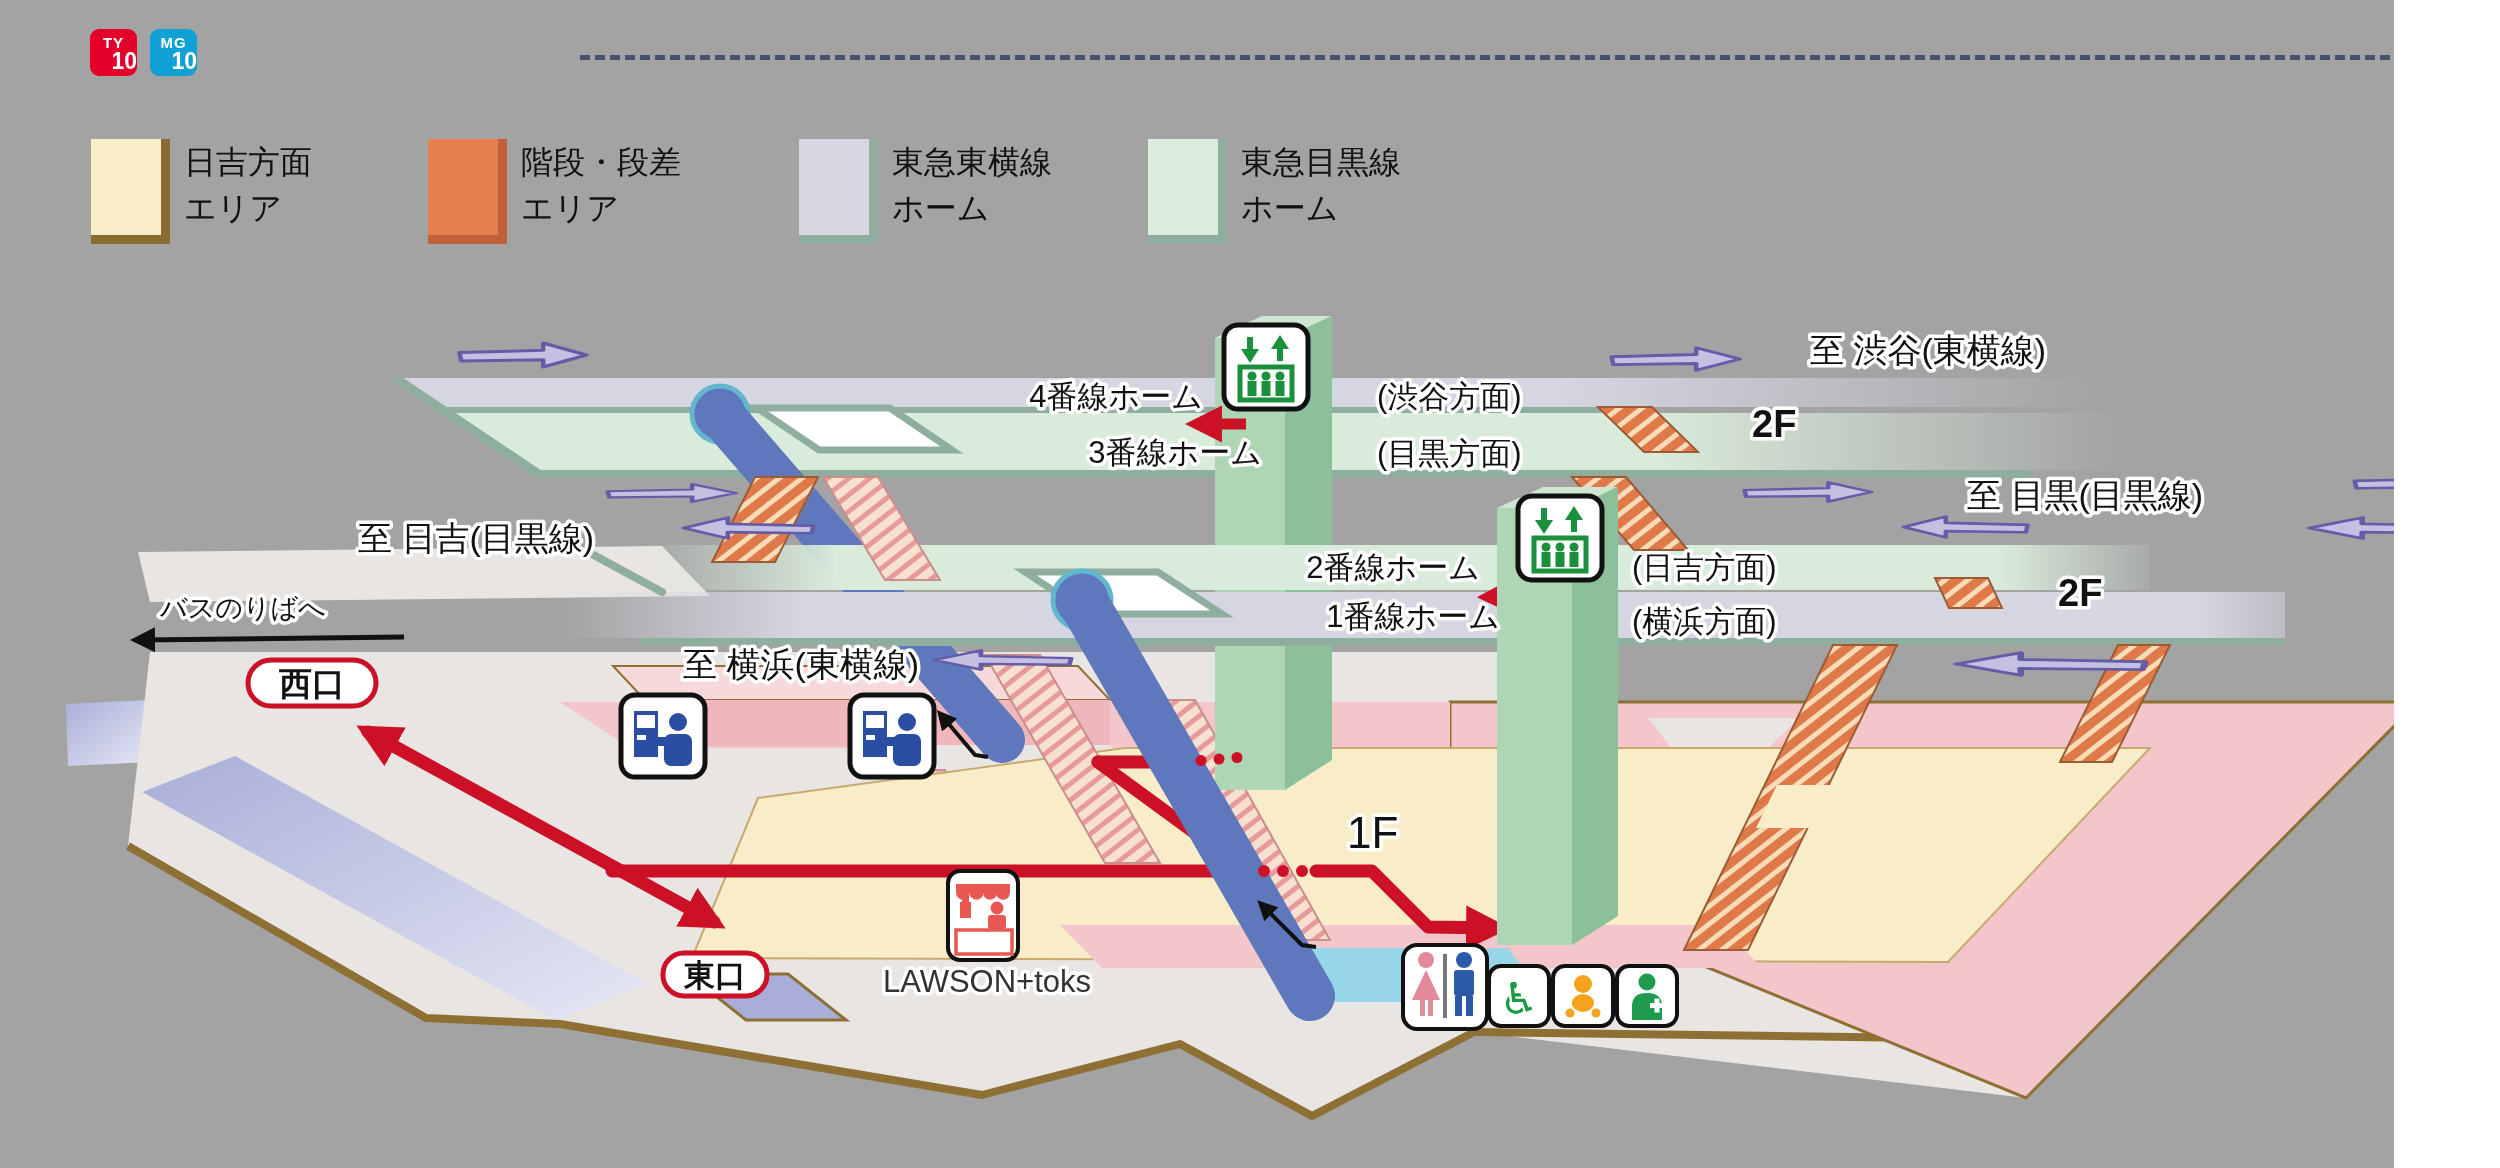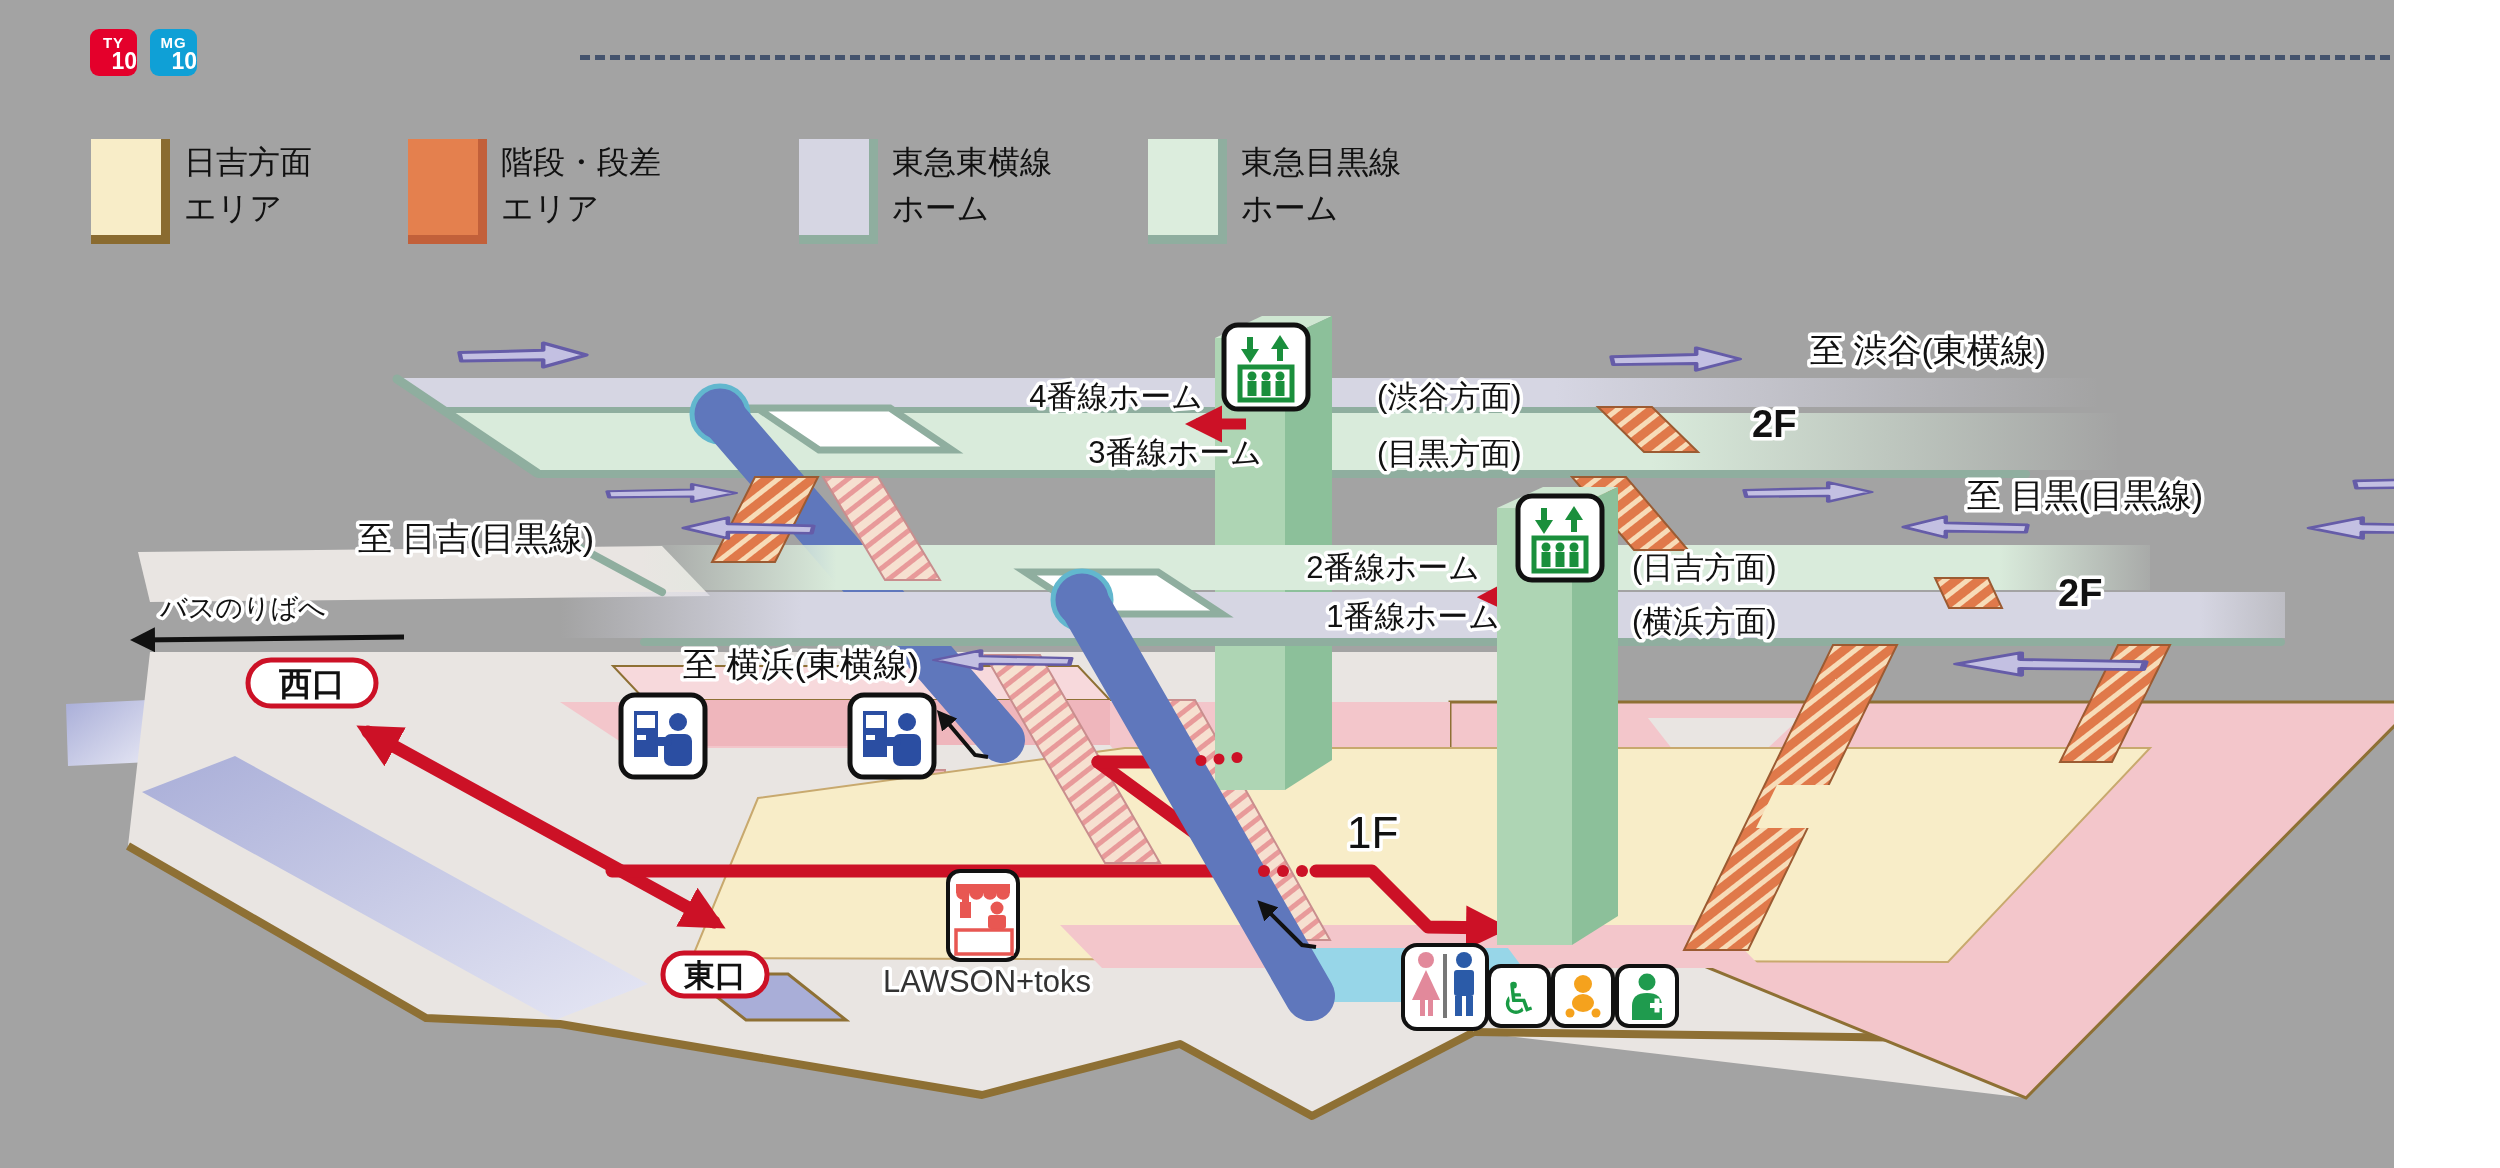--- a/index.html
+++ b/index.html
@@ -38,21 +38,21 @@
   <div class="badge" id="b-mg">
     <span class="ln">MG</span>
     <span class="no">10</span>
   </div>
   <div id="dash"></div>
 
   <div class="li" style="left:91px">
     <div class="sw" style="background:#F8EDC8;border-color:#8A6B30"></div>
     <div class="lt"><span>日吉方面</span><br><span>エリア</span></div>
   </div>
-  <div class="li" style="left:408px">
+  <div class="li" style="left:428px">
     <div class="sw" style="background:#E4804E;border-color:#C2603A"></div>
     <div class="lt"><span>階段・段差</span><br><span>エリア</span></div>
   </div>
   <div class="li" style="left:799px">
     <div class="sw" style="background:#D6D6E3;border-color:#8FAE9F"></div>
     <div class="lt"><span>東急東横線</span><br><span>ホーム</span></div>
   </div>
   <div class="li" style="left:1148px">
     <div class="sw" style="background:#DCEDDD;border-color:#8FAE9F"></div>
     <div class="lt"><span>東急目黒線</span><br><span>ホーム</span></div>

